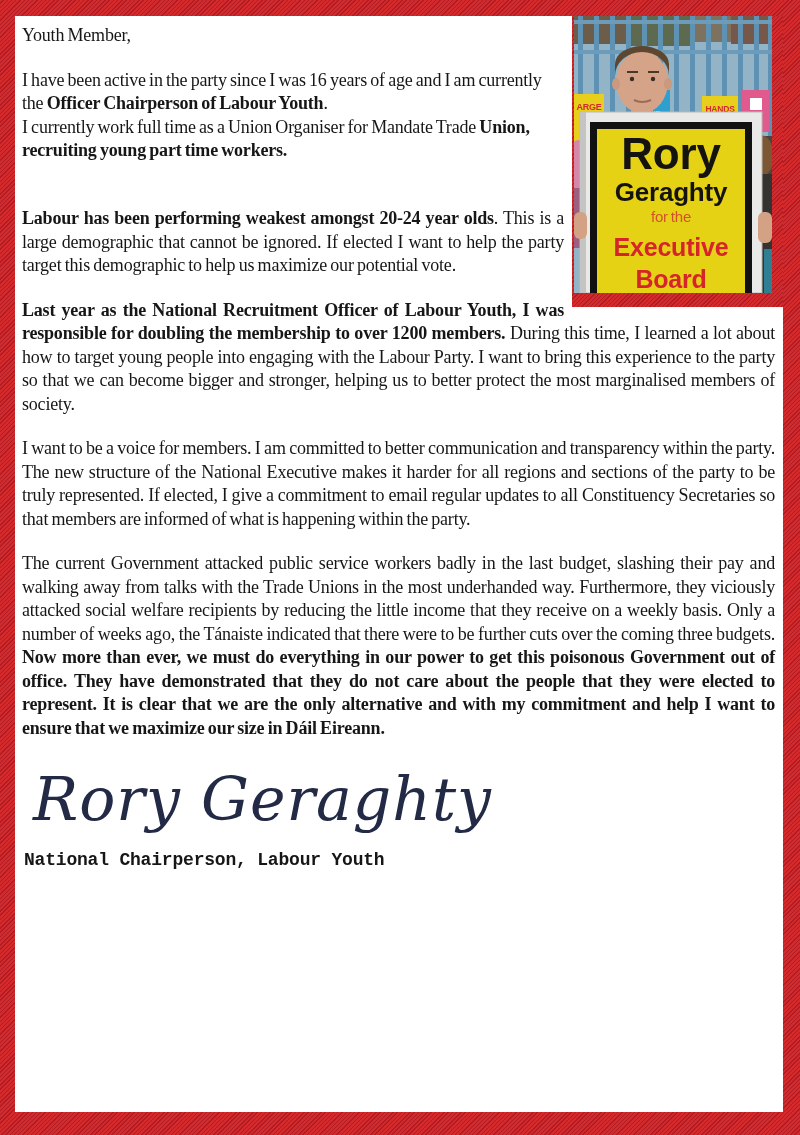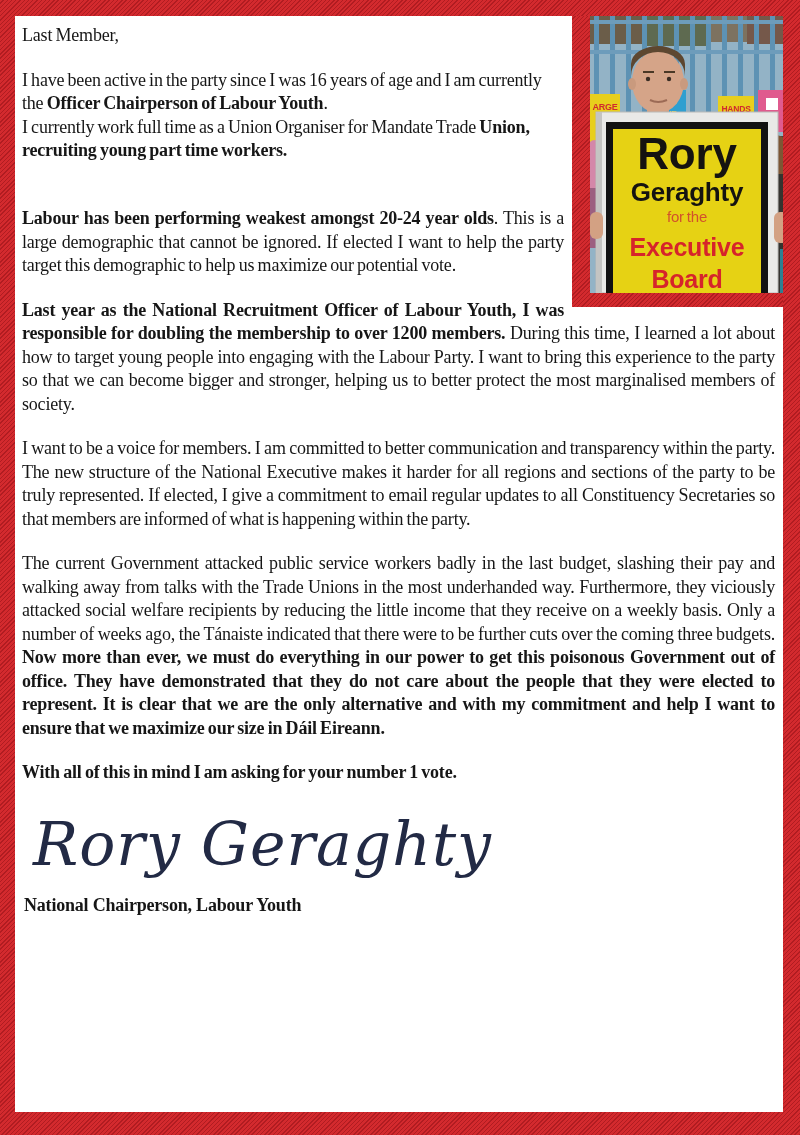--- a/index.html
+++ b/index.html
@@ -20,32 +20,32 @@
   }
   .letter p{margin:0 0 21px 0;text-align:left;}
   .letter p.just{text-align:justify;}
   .letter .b{font-weight:bold;}
   
   .photo-frame{
     float:right;
     width:211px;height:291px;
     margin:-8px -8px 8px 8px;
     box-sizing:border-box;
-    padding:0 0 14px 18px;
+    padding:0 0 14px 2px;
     background:repeating-linear-gradient(135deg,#d32a2e 0px,#d32a2e 2px,#b01c21 2px,#b01c21 3px);
   }
   .photo-inner{width:198px;height:277px;overflow:hidden;background:#93b3c6;}
   .sig{
     margin:24px 0 0 18px;
     font-family:"DejaVu Serif",serif;font-style:italic;
     font-size:60px;line-height:70px;color:#222a45;letter-spacing:1px;
   }
   .sig-title{
     margin:16px 0 0 9px;
-    font-size:18px;font-weight:bold;color:#161616;letter-spacing:-0.2px;
+    font-size:18px;font-weight:bold;color:#161616;letter-spacing:-0.2px;font-family:Liberation Mono, monospace;
   }
   .sign-text{font-family:"Liberation Sans",sans-serif;}
 </style>
 </head>
 <body>
 
 <div class="sheet">
   <div class="page">
     <div class="letter" id="letter-body">
 
@@ -134,25 +134,24 @@
               <text x="97" y="240" font-size="25" font-weight="bold" fill="#d6242b" text-anchor="middle">Executive</text>
               <text x="97" y="272" font-size="25" font-weight="bold" fill="#d6242b" text-anchor="middle">Board</text>
             </g>
 
             <rect x="0" y="196" width="13" height="27" rx="6" fill="#d3a183"></rect>
             <rect x="184" y="196" width="14" height="31" rx="6" fill="#d3a183"></rect>
           </svg>
         </div>
       </div>
 
-    <p><span>Last Member,</span></p>
+    <p><span>Youth Member,</span></p>
         <p><span>I have been active in the party since I was 16 years of age and I am currently the </span><span class="b">Officer Chairperson of Labour Youth</span><span>.</span><br><span>I currently work full time as a Union Organiser for Mandate Trade </span><span class="b">Union, recruiting young part time workers.</span></p>
         <p class="just"><br><span class="b">Labour has been performing weakest amongst 20-24 year olds</span><span>. This is a large demographic that cannot be ignored. If elected I want to help the party target this demographic to help us maximize our potential vote.</span></p>
         <p class="just"><span class="b">Last year as the National Recruitment Officer of Labour Youth, I was responsible for doubling the membership to over 1200 members.</span><span> During this time, I learned a lot about how to target young people into engaging with the Labour Party. I want to bring this experience to the party so that we can become bigger and stronger, helping us to better protect the most marginalised members of society.</span></p>
         <p class="just"><span>I want to be a voice for members. I am committed to better communication and transparency within the party. The new structure of the National Executive makes it harder for all regions and sections of the party to be truly represented. If elected, I give a commitment to email regular updates to all Constituency Secretaries so that members are informed of what is happening within the party.</span></p>
         <p class="just"><span>The current Government attacked public service workers badly in the last budget, slashing their pay and walking away from talks with the Trade Unions in the most underhanded way. Furthermore, they viciously attacked social welfare recipients by reducing the little income that they receive on a weekly basis.  Only a number of weeks ago, the Tánaiste indicated that there were to be further cuts over the coming three budgets. </span><span class="b">Now more than ever, we must do everything in our power to get this poisonous Government out of office. They have demonstrated that they do not care about the people that they were elected to represent. It is clear that we are the only alternative and with my commitment and help I want to ensure that we maximize our size in Dáil Eireann.</span></p>
-        <p><span class="b">With all of this in mind I am asking for your number 1 vote.</span></p>
       </div>
 
     <div class="sig">Rory Geraghty</div>
     <div class="sig-title">National Chairperson, Labour Youth</div>
   </div>
 </div>
 
 </body></html>

